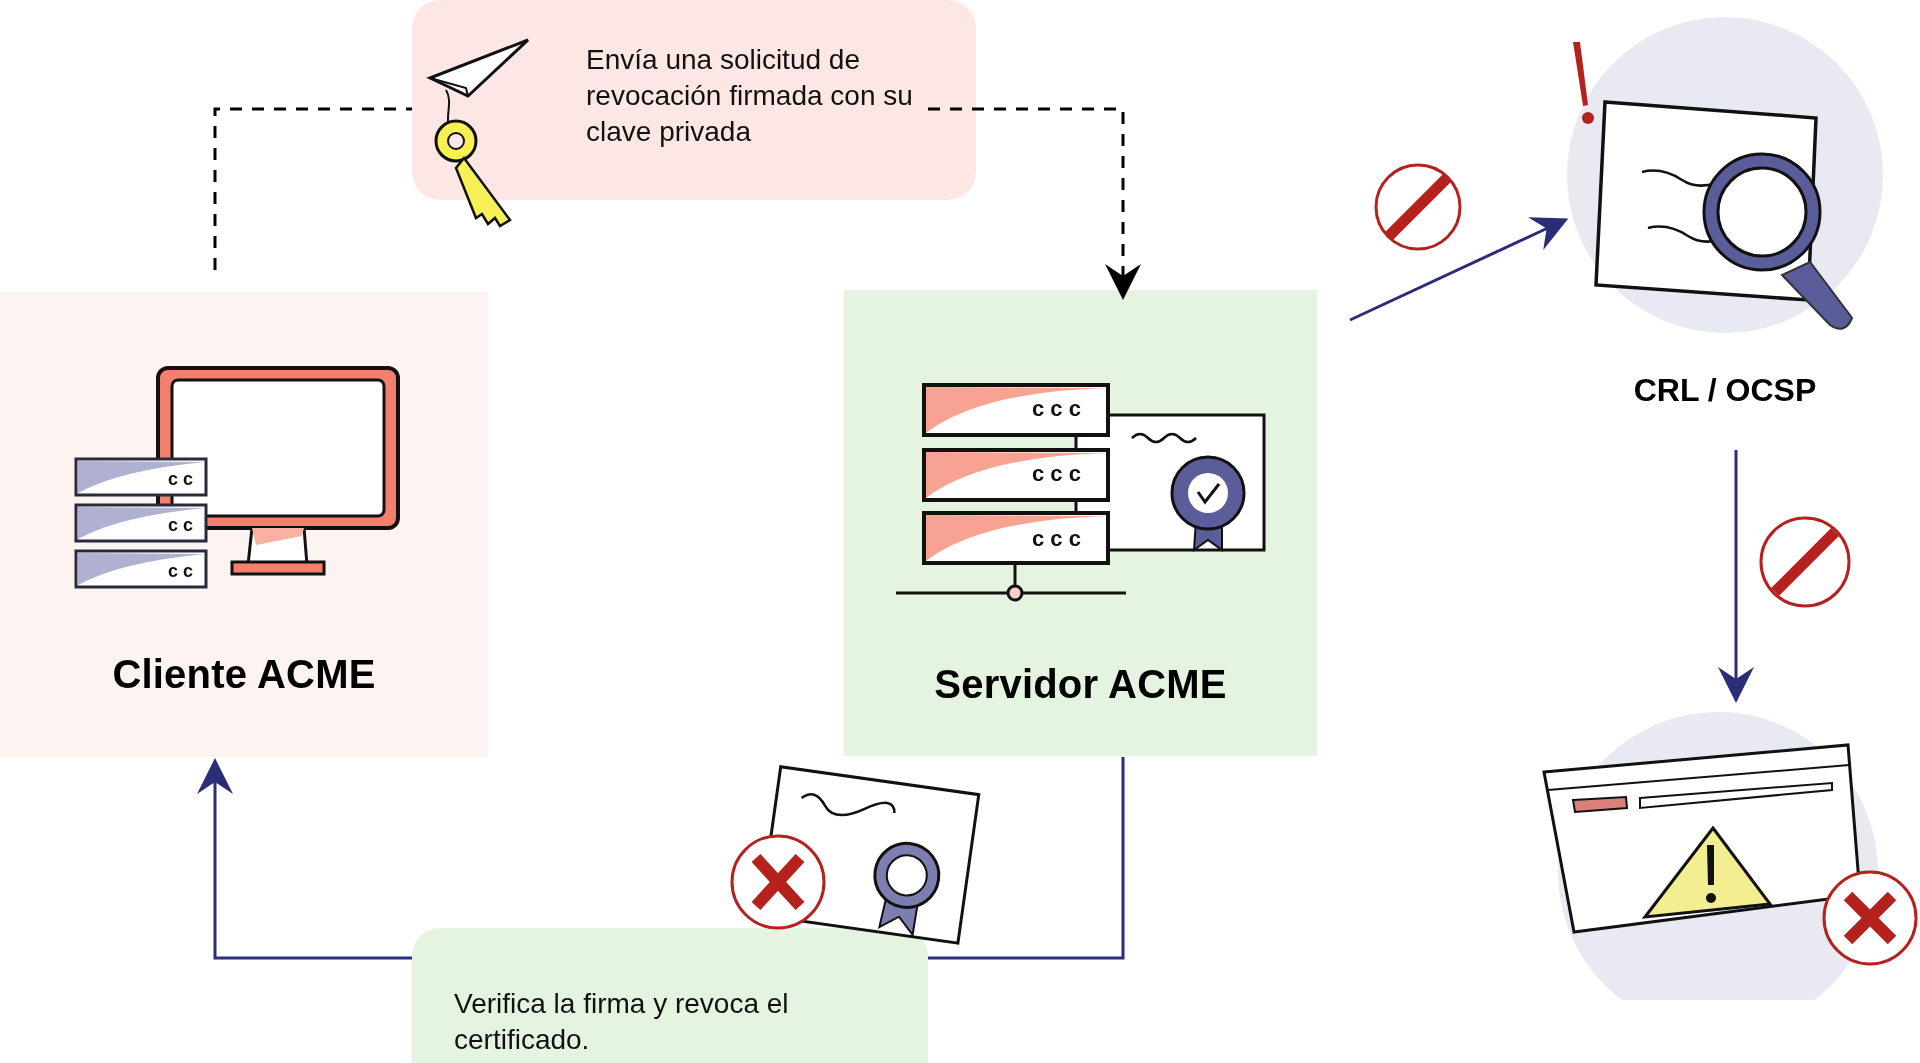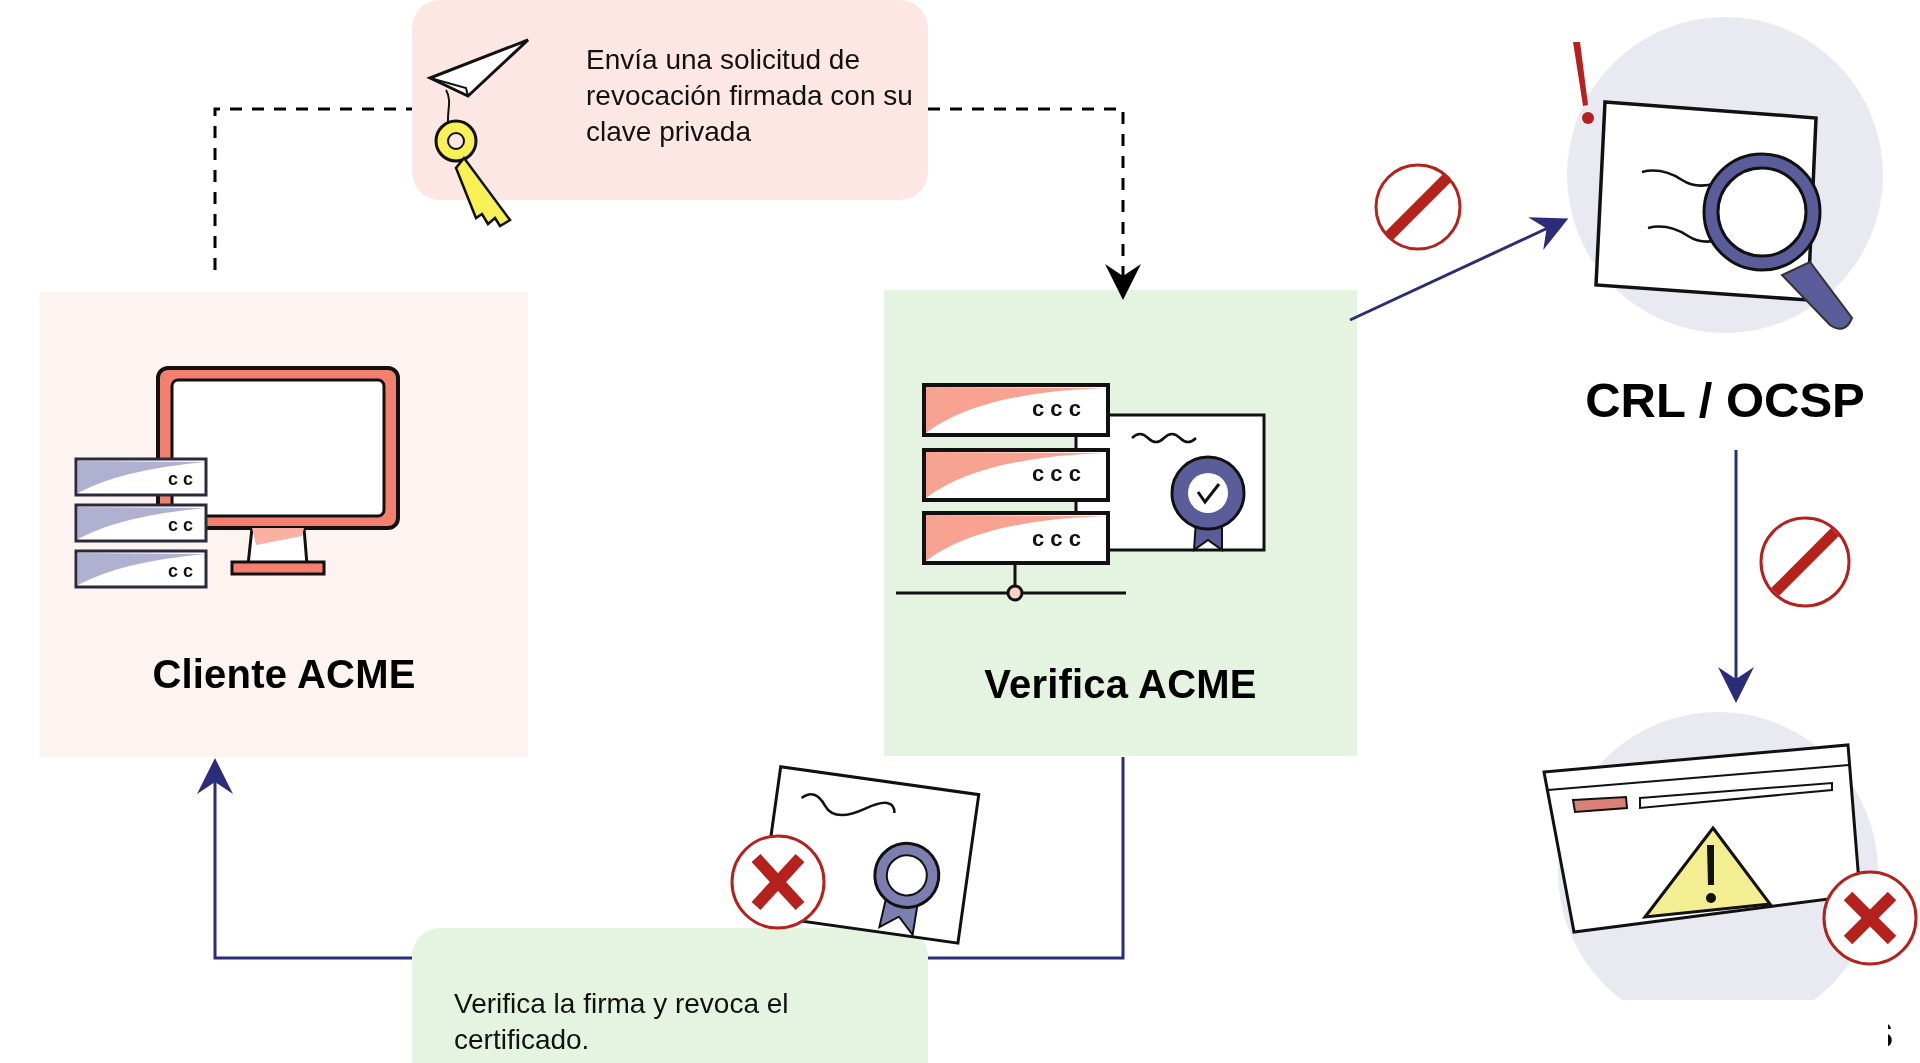--- a/index.html
+++ b/index.html
@@ -1,40 +1,40 @@
 <!DOCTYPE html>
 <html><head>
 <meta charset="utf-8">
 <style>
   html, body { margin:0; padding:0; background:#ffffff; }
   body { width:1920px; height:1063px; position:relative; overflow:hidden; font-family:"Liberation Sans", sans-serif; color:#000; }
-  .node-box { position:absolute;margin-left:40px; }
+  .node-box { position:absolute; }
   #client-box { left:0; top:292px; width:488px; height:465px; background:#fdf3f1; }
   #server-box { left:844px; top:290px; width:473px; height:466px; background:#e5f4e0; }
   .node-label { position:absolute; left:0; right:0; text-align:center; font-weight:bold; font-size:40px; letter-spacing:0.2px; }
   #client-label { top:360px; }
   #server-label { top:372px; }
   .bubble { position:absolute; border-radius:28px; font-size:28px; line-height:36px; color:#111; }
-  #top-bubble { left:412px; top:0; width:516px; height:200px; background:#fde7e4; }
+  #top-bubble { left:412px; top:0; width:516px; height:200px; background:#fde7e4;padding-left:48px; }
   #top-bubble .txt { position:absolute; left:174px; top:42px; width:340px; }
   #bottom-bubble { left:412px; top:928px; width:516px; height:187px; background:#e5f4e0; }
   #bottom-bubble .txt { position:absolute; left:42px; top:58px; width:360px; }
-  .end-label { position:absolute; font-weight:bold; font-size:49px; text-align:center; width:360px; }
+  .end-label { position:absolute; font-weight:bold; font-size:32px; text-align:center; width:360px; }
   #crl-label { left:1545px; top:372px; }
   #nav-label { left:1560px; top:1003px; }
   svg.layer { position:absolute; left:0; top:0; }
 </style>
 </head>
 <body>
 
 <div class="node-box" id="client-box">
   <div class="node-label" id="client-label">Cliente ACME</div>
 </div>
 <div class="node-box" id="server-box">
-  <div class="node-label" id="server-label">Verifica ACME</div>
+  <div class="node-label" id="server-label">Servidor ACME</div>
 </div>
 
 <div class="bubble" id="top-bubble">
   <div class="txt">Envía una solicitud de revocación firmada con su clave privada</div>
 </div>
 <div class="bubble" id="bottom-bubble">
   <div class="txt">Verifica la firma y revoca el certificado.</div>
 </div>
 
 <div class="end-label" id="crl-label">CRL / OCSP</div>

